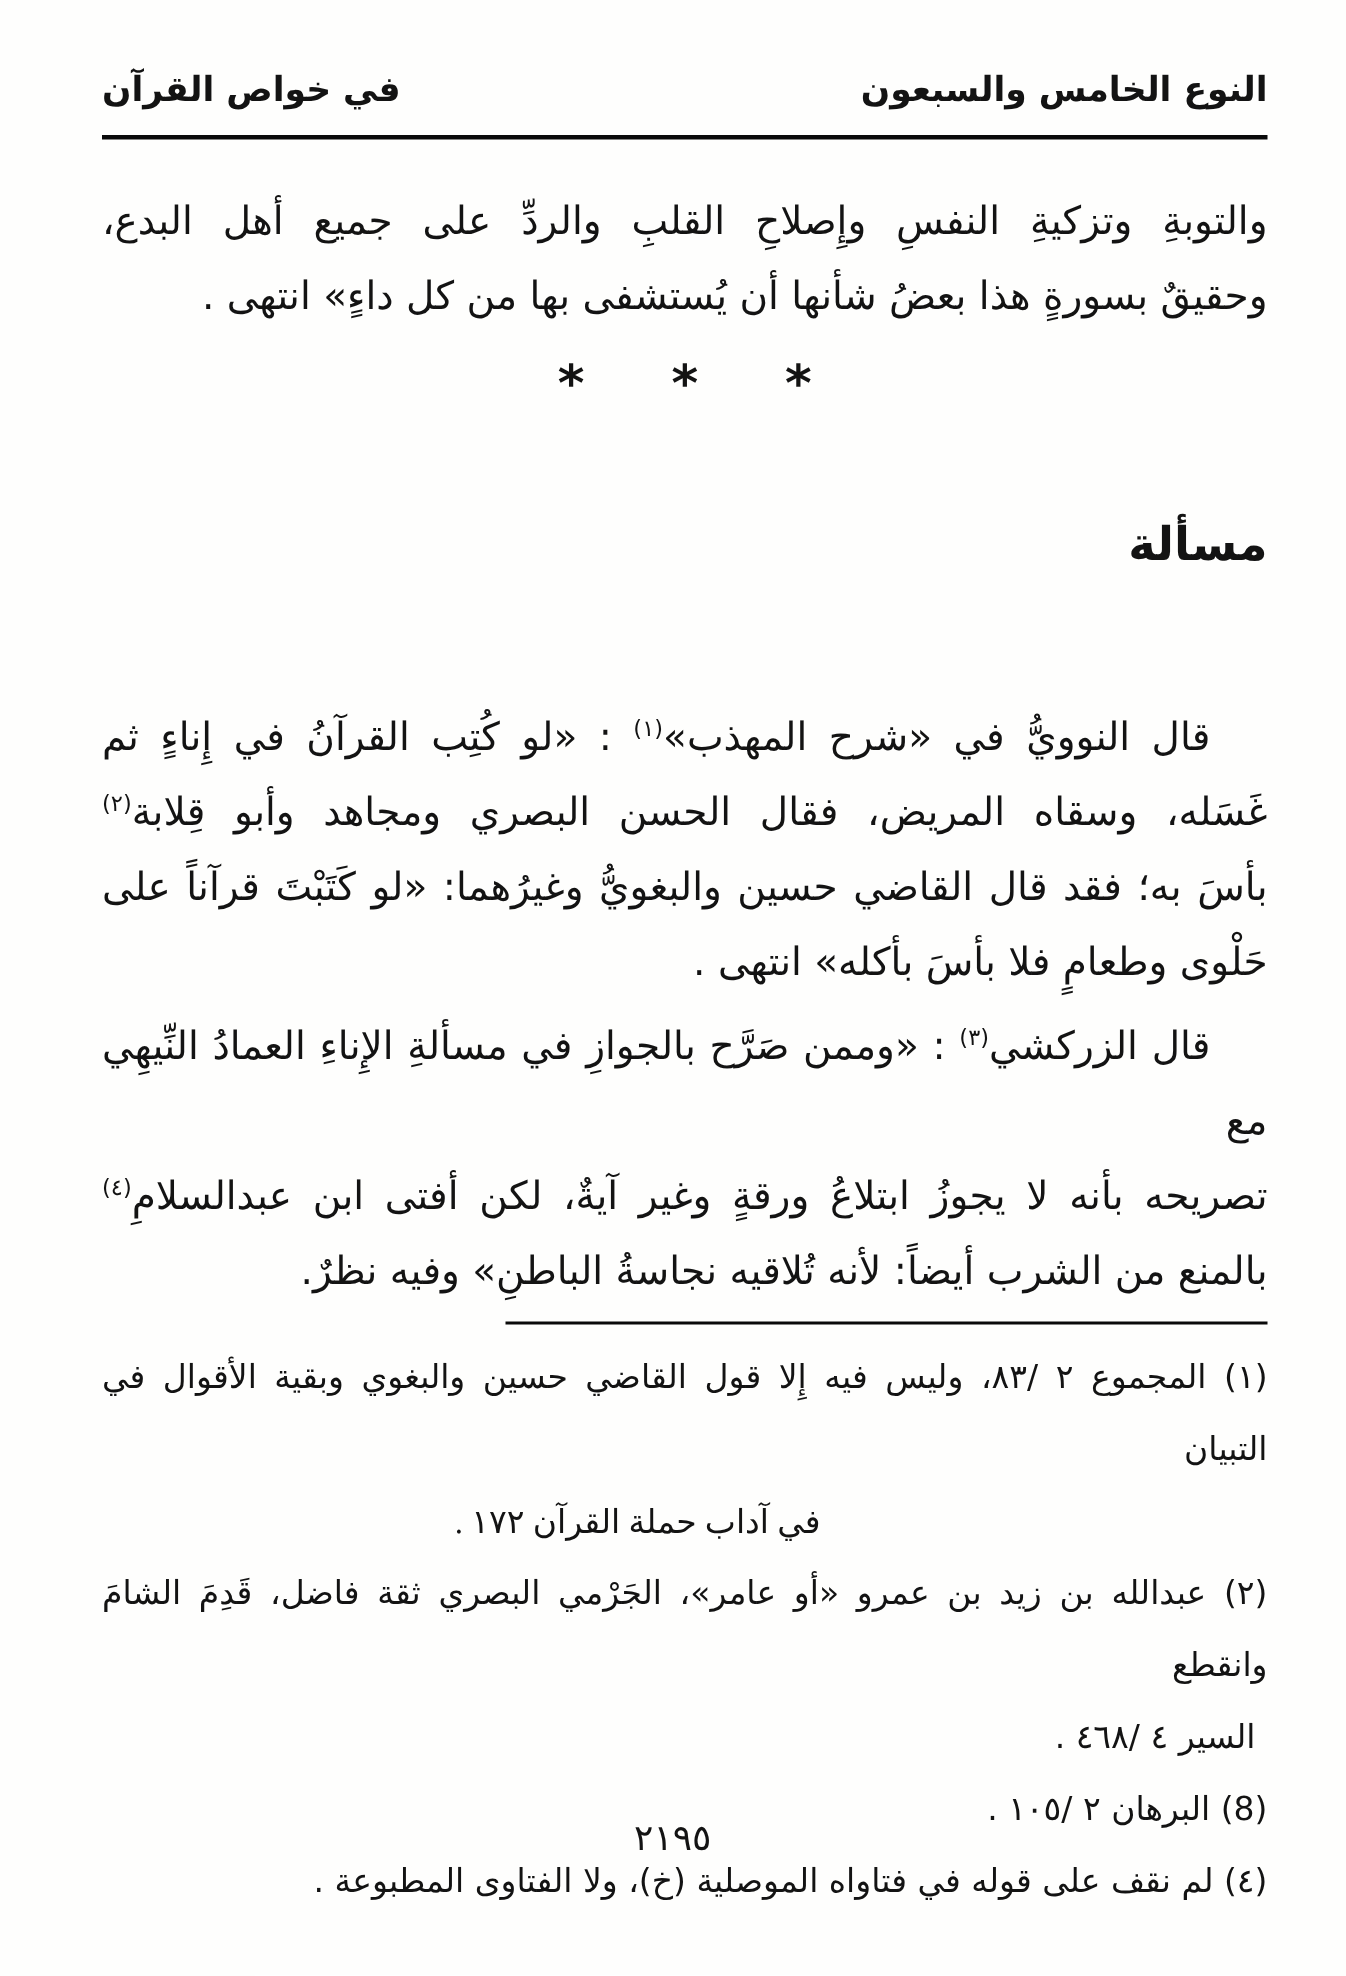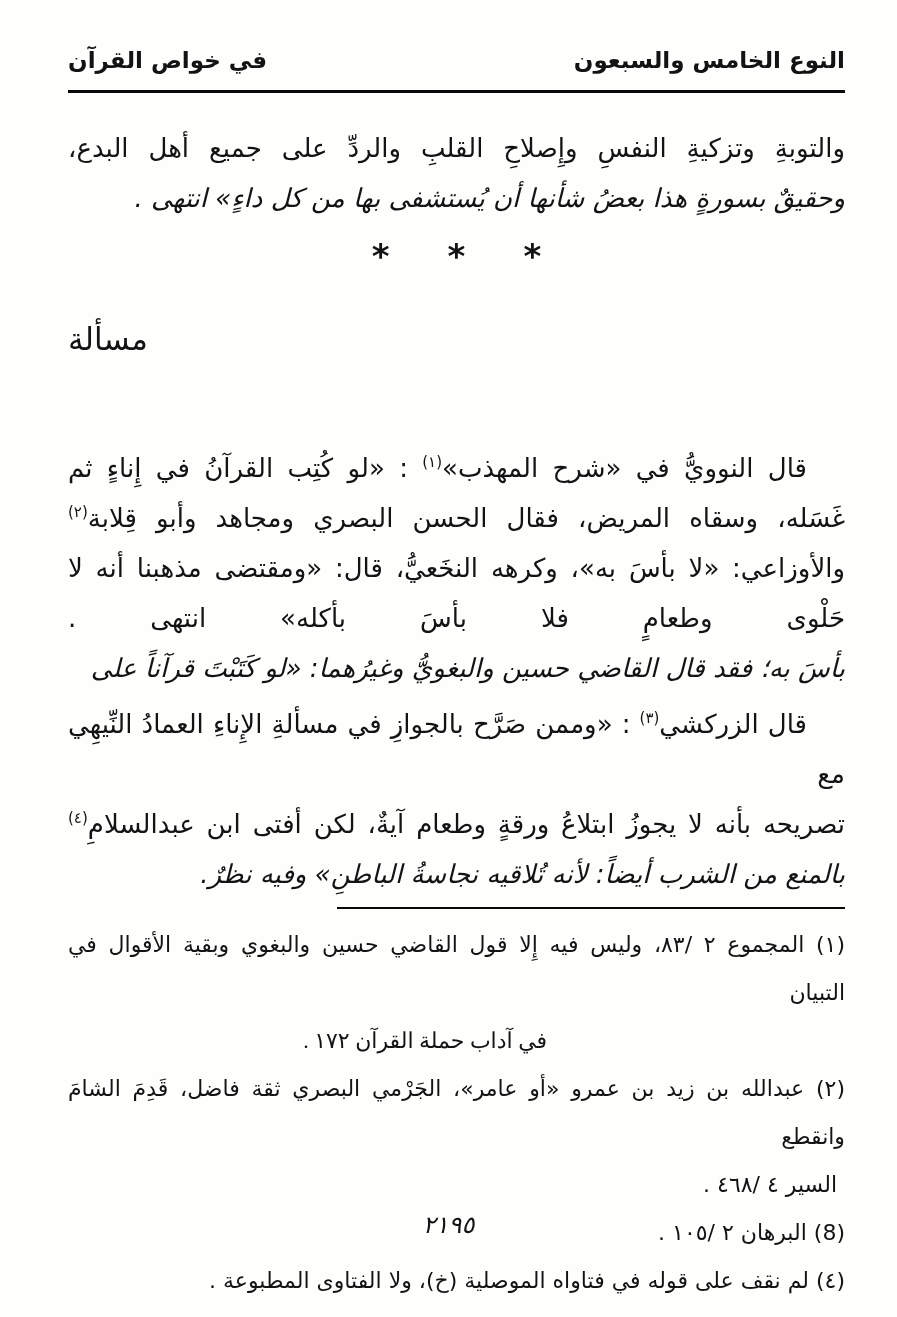--- a/index.html
+++ b/index.html
@@ -30,45 +30,45 @@
     height: 0;
   }
 
   
   .body-text { font-size: 26px; line-height: 50px; }
   .body-text .line {
     text-align: justify;
     text-align-last: justify;
     white-space: normal;
   }
-  .para .line:last-child { text-align-last: right; font-style: italic; }
+  .para .line:last-child { text-align-last: right; }
   .indent-first .line:first-child { text-indent: 38px; }
   .body-text sup { font-size: 15px; line-height: 0; }
 
   .para-intro { margin-top: 30px; }
   .para-nawawi { margin-top: 84px; }
   .para-zarkashi { margin-top: 6px; }
 
   
   .asterisks {
     margin-top: 16px;
     display: flex;
     justify-content: center;
     gap: 58px;
     font-size: 34px;
     font-weight: 700;
     line-height: 34px;
   }
 
   
   .section-title {
-    margin: 46px 0 0;
-    text-align: left;
+    margin: 70px 0 0;
+    text-align: right;
     font-size: 31px;
-    font-weight: 400;
+    font-weight: 700;
     line-height: 40px;
   }
 
   
   .fn-rule {
     margin-top: 8px;
     width: 508px;           
     border-top: 2px solid #0a0a0a;
     height: 0;
   }
@@ -84,21 +84,20 @@
 
   
   .page-number {
     position: absolute;
     bottom: 78px;
     left: 0;
     right: 0;
     text-align: center;
     font-size: 24px;
     letter-spacing: 2px;
-    font-style: italic;
   }
 </style>
 </head>
 <body>
 
 <div class="page">
   <div class="margin-box">
 
     <header class="running-head">
       <span>النوع الخامس والسبعون</span>
@@ -115,28 +114,27 @@
         <div class="line">*</div>
         <div class="line">*</div>
         <div class="line">*</div>
       </div>
 
     <h2 class="section-title">مسألة</h2>
 
     <section class="body-text para indent-first para-nawawi">
         <div class="line"><span>قال النوويُّ في «شرح المهذب»</span><sup>(١)</sup><span> : «لو كُتِب القرآنُ في إِناءٍ ثم</span></div>
         <div class="line"><span>غَسَله، وسقاه المريض، فقال الحسن البصري ومجاهد وأبو قِلابة</span><sup>(٢)</sup></div>
-        <div class="line">والأوزاعي: «لا بأسَ به»، وكرهه النخَعيُّ، قال: «ومقتضى مذهبنا أنه لا</div>
+        <div class="line">بأسَ به؛ فقد قال القاضي حسين والبغويُّ وغيرُهما: «لو كَتَبْتَ قرآناً على</div>
         <div class="line">حَلْوى وطعامٍ فلا بأسَ بأكله» انتهى .</div>
-        <div class="line">بأسَ به؛ فقد قال القاضي حسين والبغويُّ وغيرُهما: «لو كَتَبْتَ قرآناً على</div>
       </section>
 
     <section class="body-text para indent-first para-zarkashi">
         <div class="line"><span>قال الزركشي</span><sup>(٣)</sup><span> : «وممن صَرَّح بالجوازِ في مسألةِ الإِناءِ العمادُ النِّيهِي مع</span></div>
-        <div class="line"><span>تصريحه بأنه لا يجوزُ ابتلاعُ ورقةٍ وطعام آيةٌ، لكن أفتى ابن عبدالسلامِ</span><sup>(٤)</sup></div>
+        <div class="line"><span>تصريحه بأنه لا يجوزُ ابتلاعُ ورقةٍ وغير آيةٌ، لكن أفتى ابن عبدالسلامِ</span><sup>(٤)</sup></div>
         <div class="line">بالمنع من الشرب أيضاً: لأنه تُلاقيه نجاسةُ الباطنِ» وفيه نظرٌ.</div>
       </section>
 
     <div class="fn-rule"></div>
 
     <div class="footnotes">
       <section class="fn" id="fn1">
           <div class="line">(١) المجموع ٢ /٨٣، وليس فيه إِلا قول القاضي حسين والبغوي وبقية الأقوال في التبيان</div>
           <div class="line">في آداب حملة القرآن ١٧٢ .</div>
         </section>

